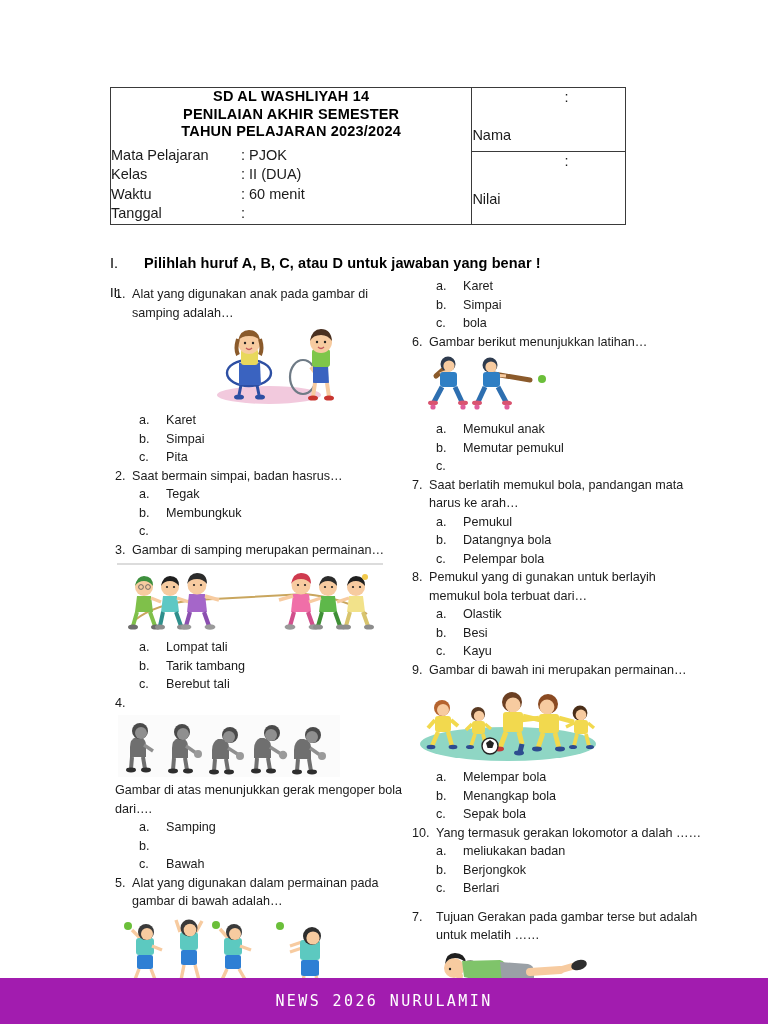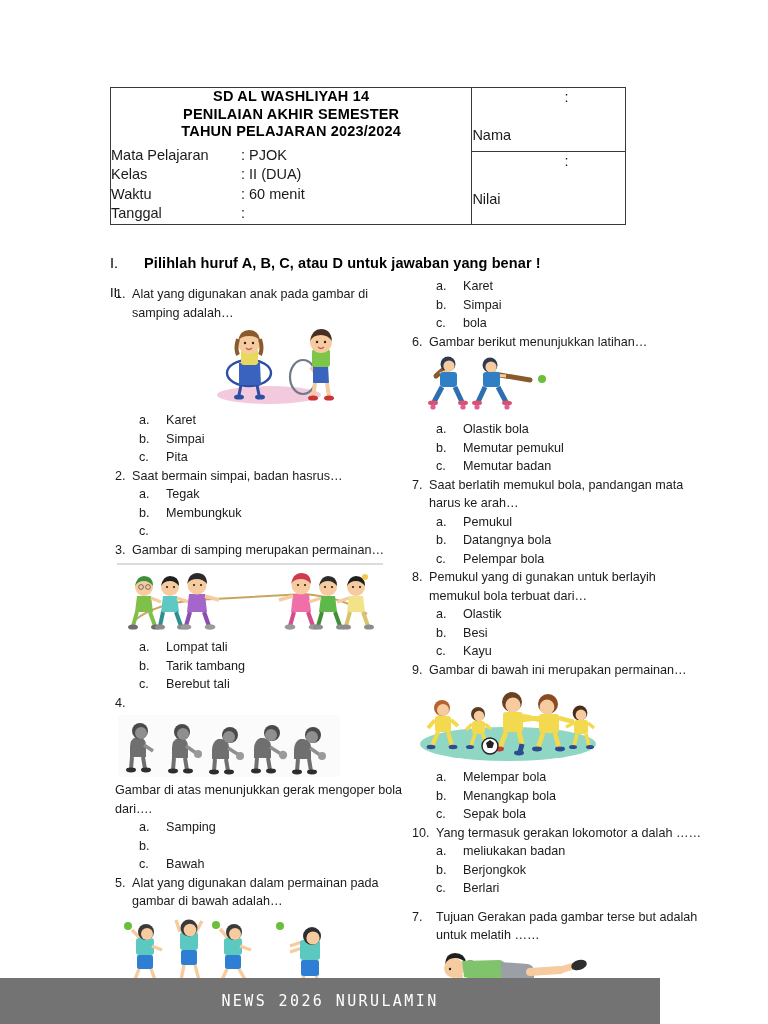--- a/index.html
+++ b/index.html
@@ -109,22 +109,22 @@
   .spacer10 { height: 10px; }
 
   
   .ill { position: relative; margin: 3px 0 4px 0; }
   .ill svg { display: block; }
 
   
   .footer-band {
     position: absolute;
     left: 0; bottom: 0;
-    width: 660px; height: 46px;
-    background: #737373;
+    width: 768px; height: 46px;
+    background: #a21caf;
     display: flex;
     align-items: center;
     justify-content: center;
   }
   .footer-text {
     color: #ffffff;
     font-family: "DejaVu Sans Mono", monospace;
     font-size: 15px;
     letter-spacing: 2.4px;
   }
@@ -548,29 +548,28 @@
             <ellipse cx="39" cy="45" rx="5" ry="2.4" fill="#d9536f"></ellipse>
             <circle cx="9" cy="49" r="2.6" fill="#e05c9a"></circle>
             <circle cx="39" cy="49" r="2.6" fill="#e05c9a"></circle>
           </g>
           <circle cx="122" cy="25" r="4" fill="#6bbf3a"></circle>
         </svg>
       </div>
       <div class="opts">
         <div class="opt">
           <span class="opt-let">a.</span>
-          <span class="opt-txt">Olastik bola</span>
+          <span class="opt-txt">Memukul anak</span>
         </div>
         <div class="opt">
           <span class="opt-let">b.</span>
           <span class="opt-txt">Memutar pemukul</span>
         </div>
         <div class="opt">
           <span class="opt-let">c.</span>
-          <span class="opt-txt">Memutar badan</span>
         </div>
       </div>
     </div>
 
     <div>
       <div class="q">
         <span class="q-num">7.</span>
         <span class="q-txt">Saat berlatih memukul bola, pandangan mata harus ke arah…</span>
       </div>
       <div class="opts">

